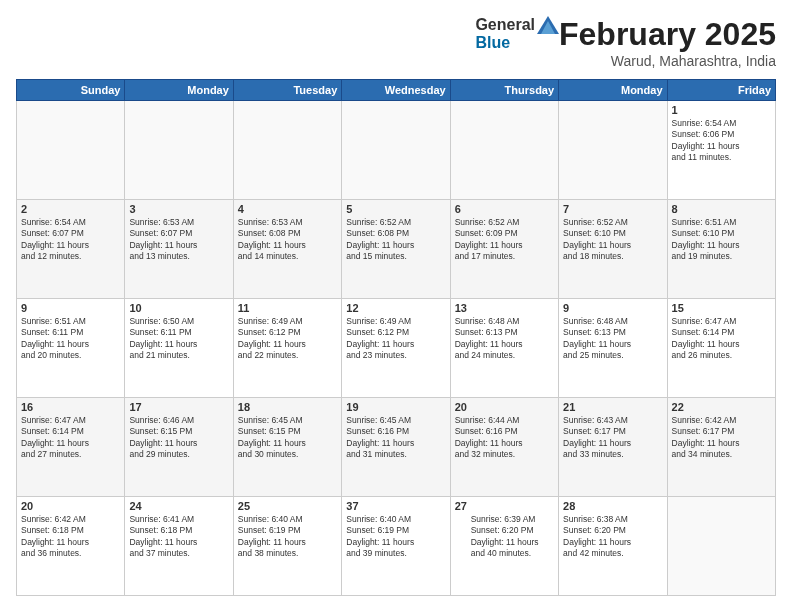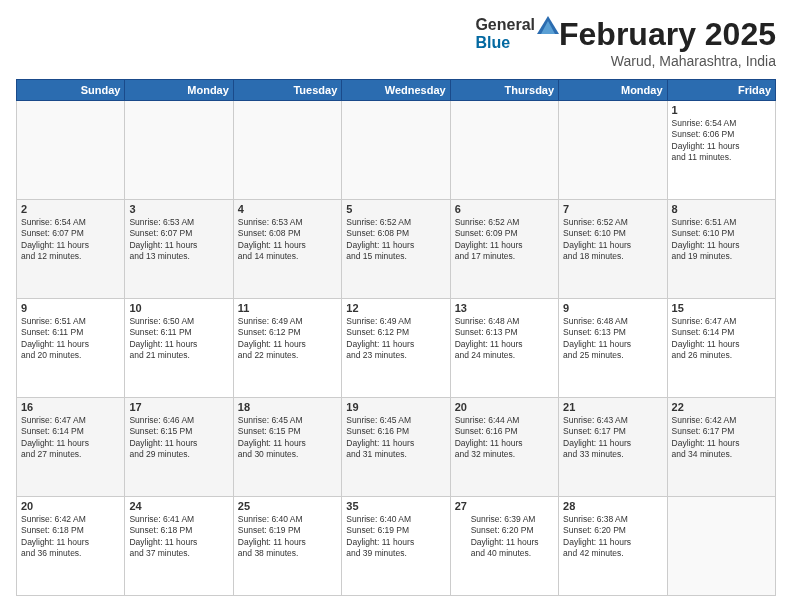--- a/index.html
+++ b/index.html
@@ -303,21 +303,21 @@
 and 37 minutes.</div>
           </td>
           <td>
             <div class="day-number">25</div>
             <div class="day-info" style="white-space: pre-line;">Sunrise: 6:40 AM
 Sunset: 6:19 PM
 Daylight: 11 hours
 and 38 minutes.</div>
           </td>
           <td>
-            <div class="day-number">35</div>
+            <div class="day-number">37</div>
             <div class="day-info" style="white-space: pre-line;">Sunrise: 6:40 AM
 Sunset: 6:19 PM
 Daylight: 11 hours
 and 39 minutes.</div>
           </td>
           <td>
             <div class="day-number">27</div>
             <div class="day-info" style="white-space: pre-line; margin-left: 16px;">Sunrise: 6:39 AM
 Sunset: 6:20 PM
 Daylight: 11 hours

